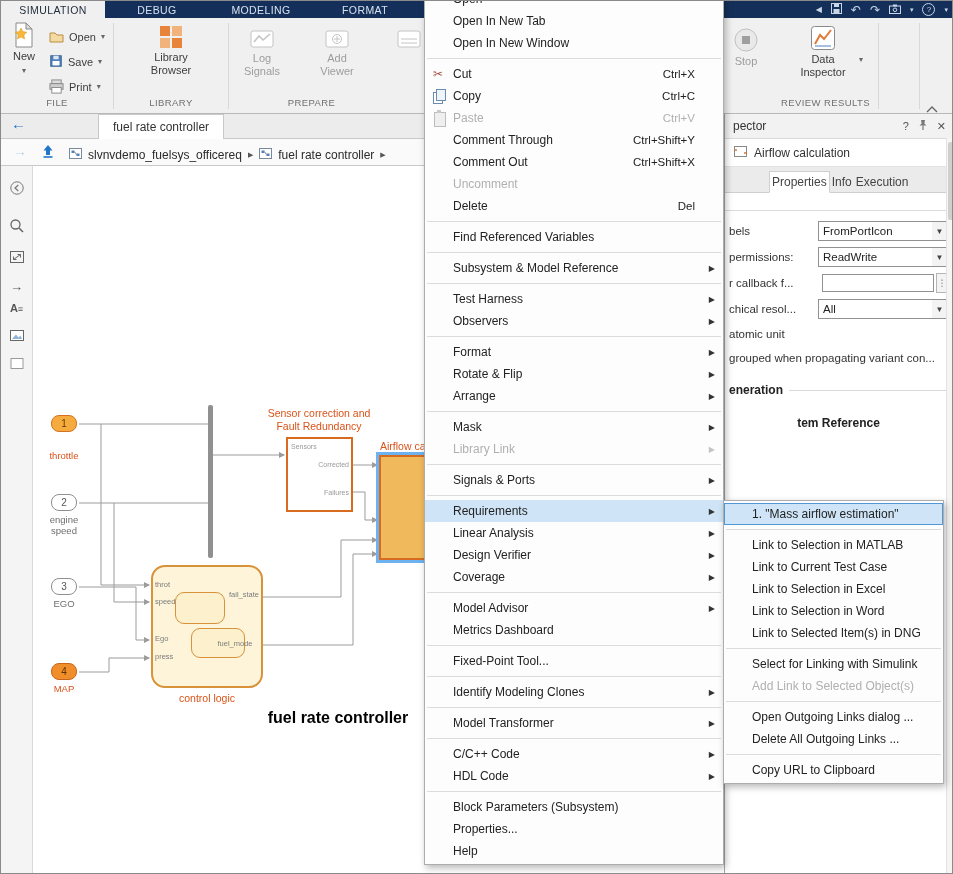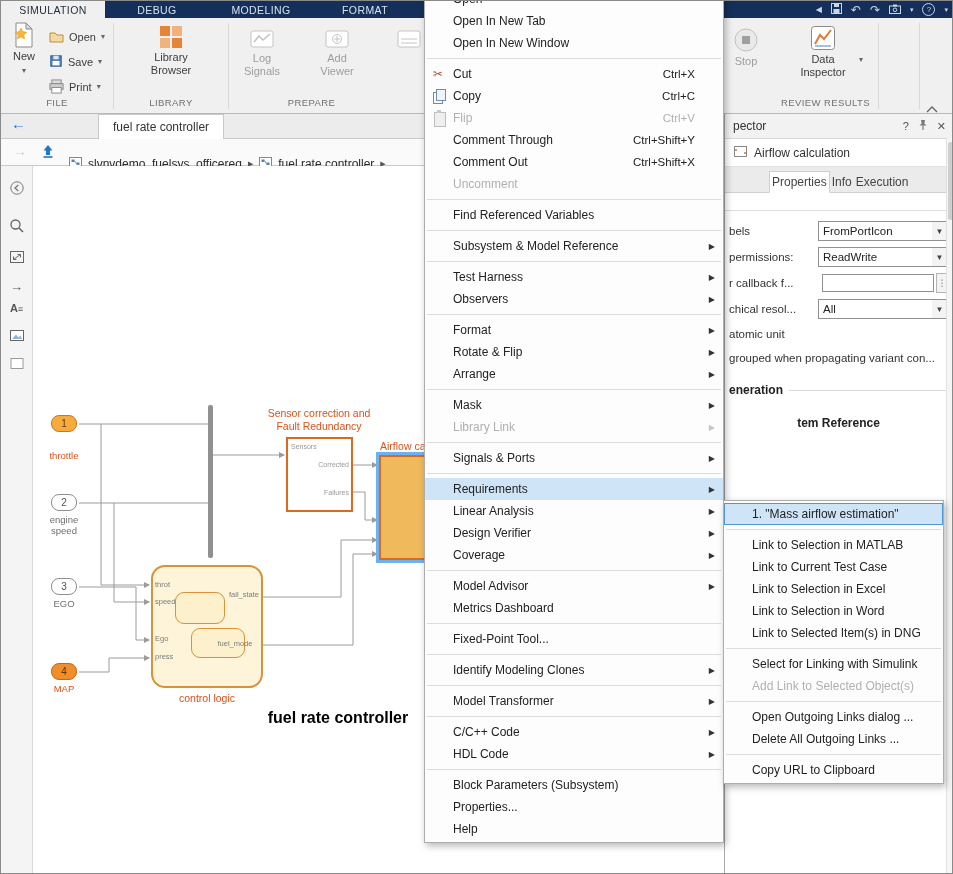--- a/index.html
+++ b/index.html
@@ -31,21 +31,21 @@
           border-bottom:1px solid #c9c9c9;box-sizing:border-box;}
   .backbtn{position:absolute;left:10px;top:1px;font-size:15px;font-weight:bold;color:#2176c7;}
   .doctab{position:absolute;left:97px;top:0;height:25px;padding:0 14px;background:#fff;
           border:1px solid #c9c9c9;border-bottom:none;display:flex;align-items:center;
           font-size:12px;color:#333;box-sizing:border-box;}
   
   .crumbbar{position:absolute;left:0;top:138px;width:723px;height:27px;background:#fafafa;
             border-bottom:1px solid #c9c9c9;box-sizing:border-box;}
   .fwdbtn{position:absolute;left:12px;top:4px;font-size:14px;font-weight:bold;color:#bcd2e6;}
   .upbtn{position:absolute;left:40px;top:5px;}
-  .crumbs{position:absolute;left:68px;top:12px;height:26px;display:flex;align-items:center;gap:6px;
+  .crumbs{position:absolute;left:68px;top:3px;height:26px;display:flex;align-items:center;gap:6px;
           font-size:12px;color:#2b2b2b;}
   .crumb-sep{font-size:7px;color:#555;}
   
   .palette{position:absolute;left:0;top:165px;width:32px;height:709px;background:#f4f4f4;
            border-right:1px solid #d9d9d9;box-sizing:border-box;}
   .pal-icon{position:absolute;left:50%;transform:translateX(-50%);color:#666;}
   
   .canvas{position:absolute;left:32px;top:165px;width:691px;height:709px;background:#fff;overflow:hidden;}
   .wires{position:absolute;left:0;top:0;pointer-events:none;}
   .port{position:absolute;width:26px;height:17px;border-radius:8px;display:flex;align-items:center;
@@ -494,21 +494,21 @@
     <span class="mi-arrow" style="visibility: hidden;">▶</span>
   </div>
       <div class="menu-item">
     <span class="mi-icon ic-copy"></span>
     <span class="mi-label">Copy</span>
     <span class="mi-shortcut">Ctrl+C</span>
     <span class="mi-arrow" style="visibility: hidden;">▶</span>
   </div>
       <div class="menu-item disabled">
     <span class="mi-icon ic-paste"></span>
-    <span class="mi-label">Flip</span>
+    <span class="mi-label">Paste</span>
     <span class="mi-shortcut">Ctrl+V</span>
     <span class="mi-arrow" style="visibility: hidden;">▶</span>
   </div>
       <div class="menu-item">
     <span class="mi-icon"></span>
     <span class="mi-label">Comment Through</span>
     <span class="mi-shortcut">Ctrl+Shift+Y</span>
     <span class="mi-arrow" style="visibility: hidden;">▶</span>
   </div>
       <div class="menu-item">
@@ -516,20 +516,26 @@
     <span class="mi-label">Comment Out</span>
     <span class="mi-shortcut">Ctrl+Shift+X</span>
     <span class="mi-arrow" style="visibility: hidden;">▶</span>
   </div>
       <div class="menu-item disabled">
     <span class="mi-icon"></span>
     <span class="mi-label">Uncomment</span>
     <span class="mi-shortcut"></span>
     <span class="mi-arrow" style="visibility: hidden;">▶</span>
   </div>
+      <div class="menu-item">
+    <span class="mi-icon"></span>
+    <span class="mi-label">Delete</span>
+    <span class="mi-shortcut">Del</span>
+    <span class="mi-arrow" style="visibility: hidden;">▶</span>
+  </div>
       <div class="menu-sep"></div>
       <div class="menu-item">
     <span class="mi-icon"></span>
     <span class="mi-label">Find Referenced Variables</span>
     <span class="mi-shortcut"></span>
     <span class="mi-arrow" style="visibility: hidden;">▶</span>
   </div>
       <div class="menu-sep"></div>
       <div class="menu-item">
     <span class="mi-icon"></span>

